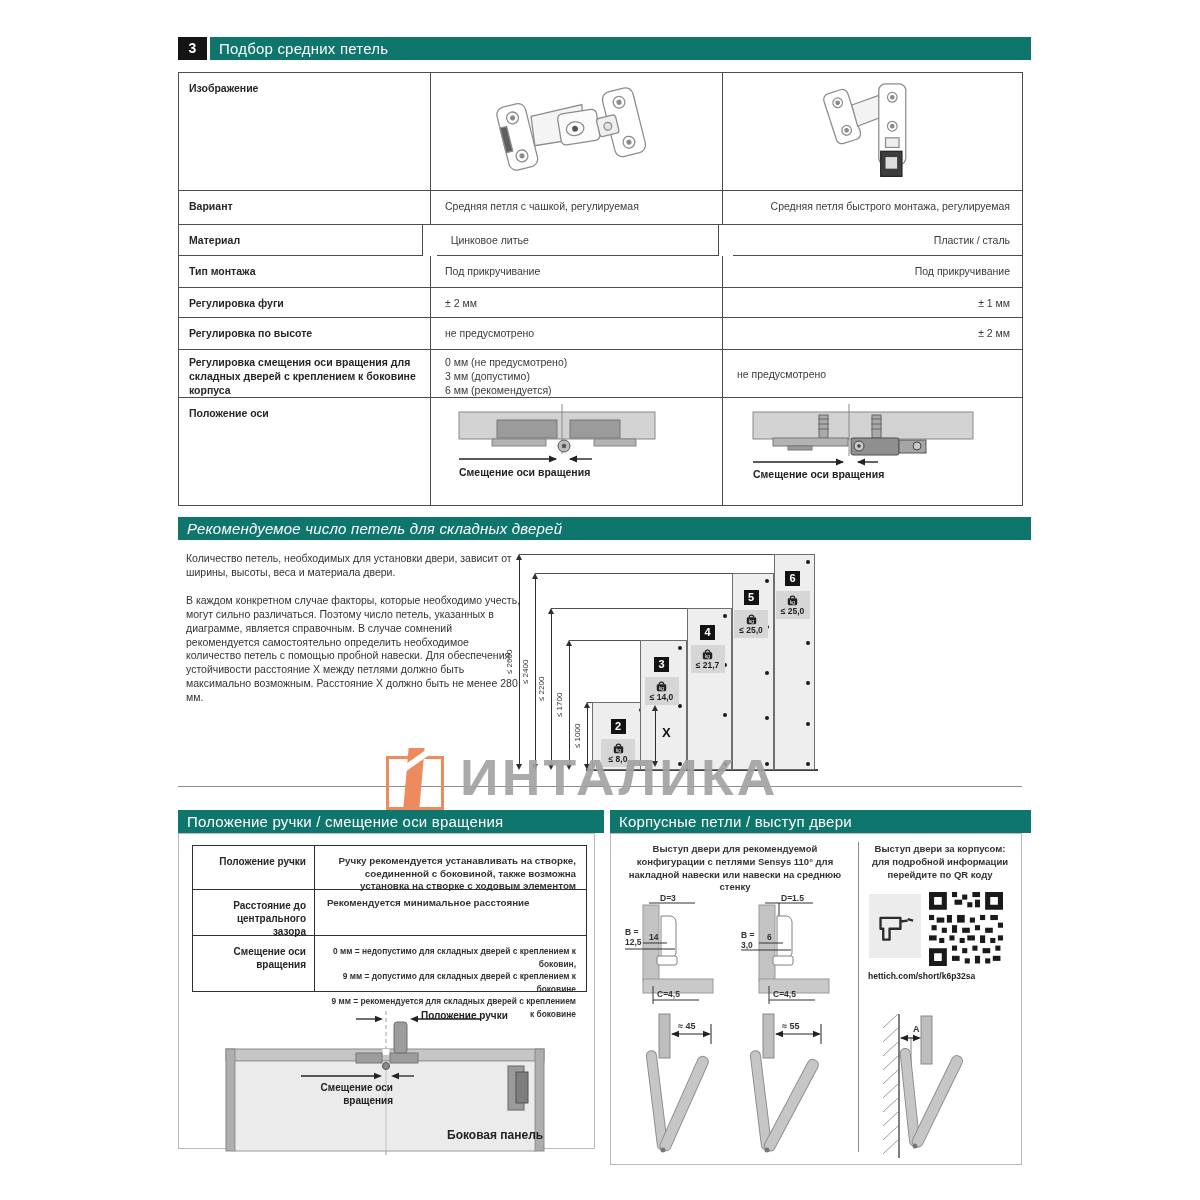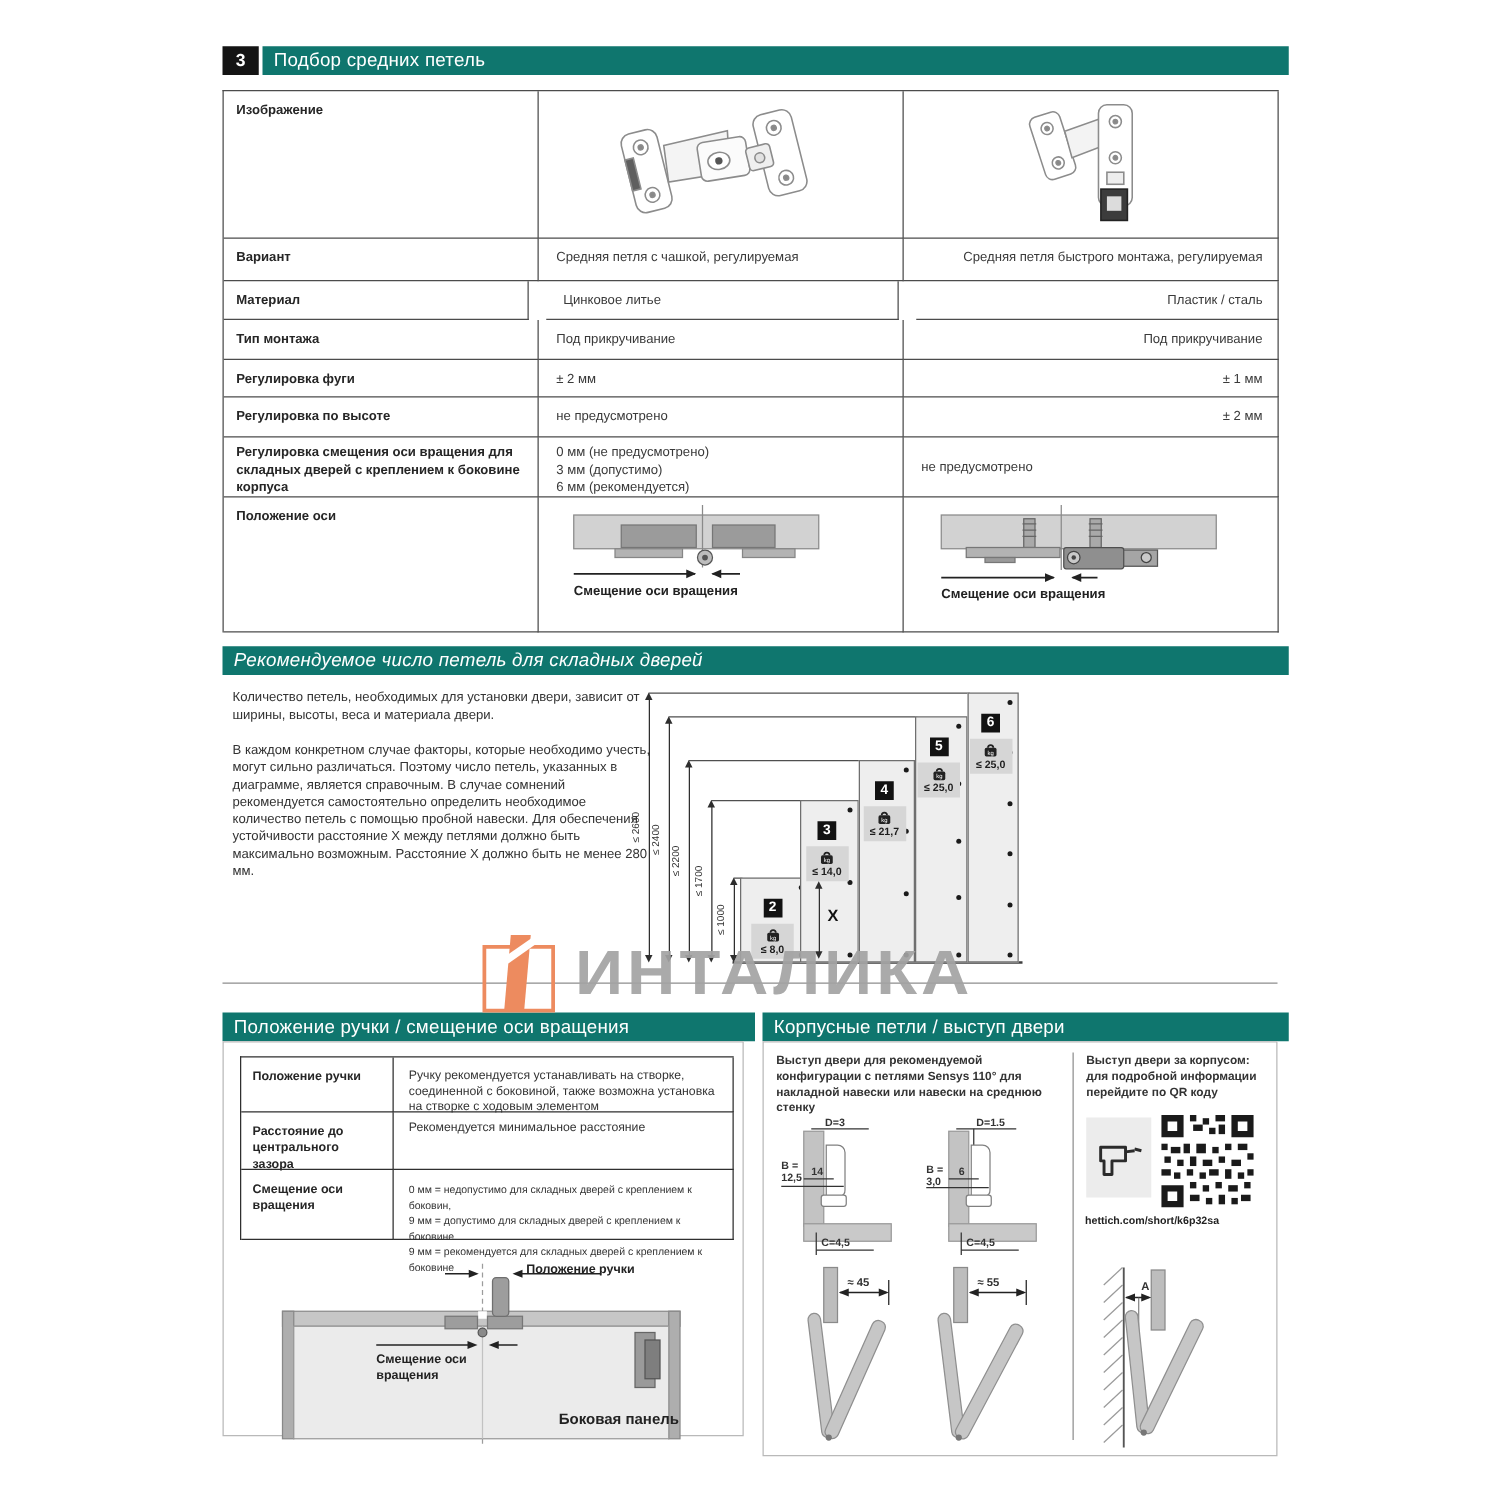--- a/index.html
+++ b/index.html
@@ -55,25 +55,25 @@
   .wm-cut{position:absolute;left:12px;top:11px;width:32px;height:6px;background:#ffffff;transform:rotate(-35deg);}
   .wm-text{font-size:50px;font-weight:bold;color:#a3a3a3;letter-spacing:3px;transform:scaleX(1.07);
            transform-origin:left center;opacity:.92;line-height:1;}
 
   
   .box{position:absolute;border:1px solid #b9b9b9;box-sizing:border-box;background:#fff;}
   .t3{position:absolute;border-top:1px solid #2f2f2f;border-left:1px solid #2f2f2f;}
   .t3 .trow{display:flex;}
   .t3 .cell{border-right:1px solid #2f2f2f;border-bottom:1px solid #2f2f2f;box-sizing:border-box;}
   .t3 .lab{width:122px;font-weight:bold;font-size:10px;color:#262626;padding:9px 8px 4px 9px;line-height:1.3;}
-  .t3 .val{width:272px;font-size:9.8px;padding:9px 10px 18px 12px;line-height:1.3;color:#333;}
+  .t3 .val{width:272px;font-size:9.8px;padding:9px 10px 18px 12px;line-height:1.3;color:#333;font-weight:bold;}
   .t3 .opt{font-size:8.4px;line-height:1.5;color:#333;}
 
   .dlabel{position:absolute;font-weight:bold;color:#222;}
-  .note{position:absolute;font-size:9.5px;font-weight:bold;color:#333;line-height:1.35;}
+  .note{position:absolute;font-size:9.5px;font-weight:bold;color:#333;line-height:1.35;text-align:center;}
   .linktx{position:absolute;font-size:8.5px;font-weight:bold;color:#222;}
   .vdash{position:absolute;width:1px;background:#8f8f8f;}
   svg text{font-family:"Liberation Sans",sans-serif;}
 </style>
 </head>
 <body>
 
 <div class="page">
 
   <div class="numbox" style="left:178px;top:37px;">3</div>
@@ -351,21 +351,21 @@
   <div class="wm">
     <div class="wm-logo">
       <div class="wm-frame"></div>
         <div class="wm-bar"></div>
         <div class="wm-cut"></div>
     </div>
     <div class="wm-text">ИНТАЛИКА</div>
   </div>
 
   <div class="hdr" style="left:178px;top:810px;width:417px;">Положение ручки / смещение оси вращения</div>
-  <div class="box" style="left:178px;top:833px;width:417px;height:316px;">
+  <div class="box" style="left:178px;top:833px;width:417px;height:316px;text-align:right;">
     <div class="t3" style="left:13px;top:11px;">
       <div class="trow">
         <div class="cell lab" style="height:44px;">Положение ручки</div>
         <div class="cell val" style="height:44px;">Ручку рекомендуется устанавливать на створке, соединенной с боковиной, также возможна установка на створке с ходовым элементом</div>
       </div>
       <div class="trow">
         <div class="cell lab" style="height:46px;">Расстояние до центрального зазора</div>
         <div class="cell val" style="height:46px;display:flex;align-items:center;padding-top:0;">
           <span>Рекомендуется минимальное расстояние</span>
         </div>

